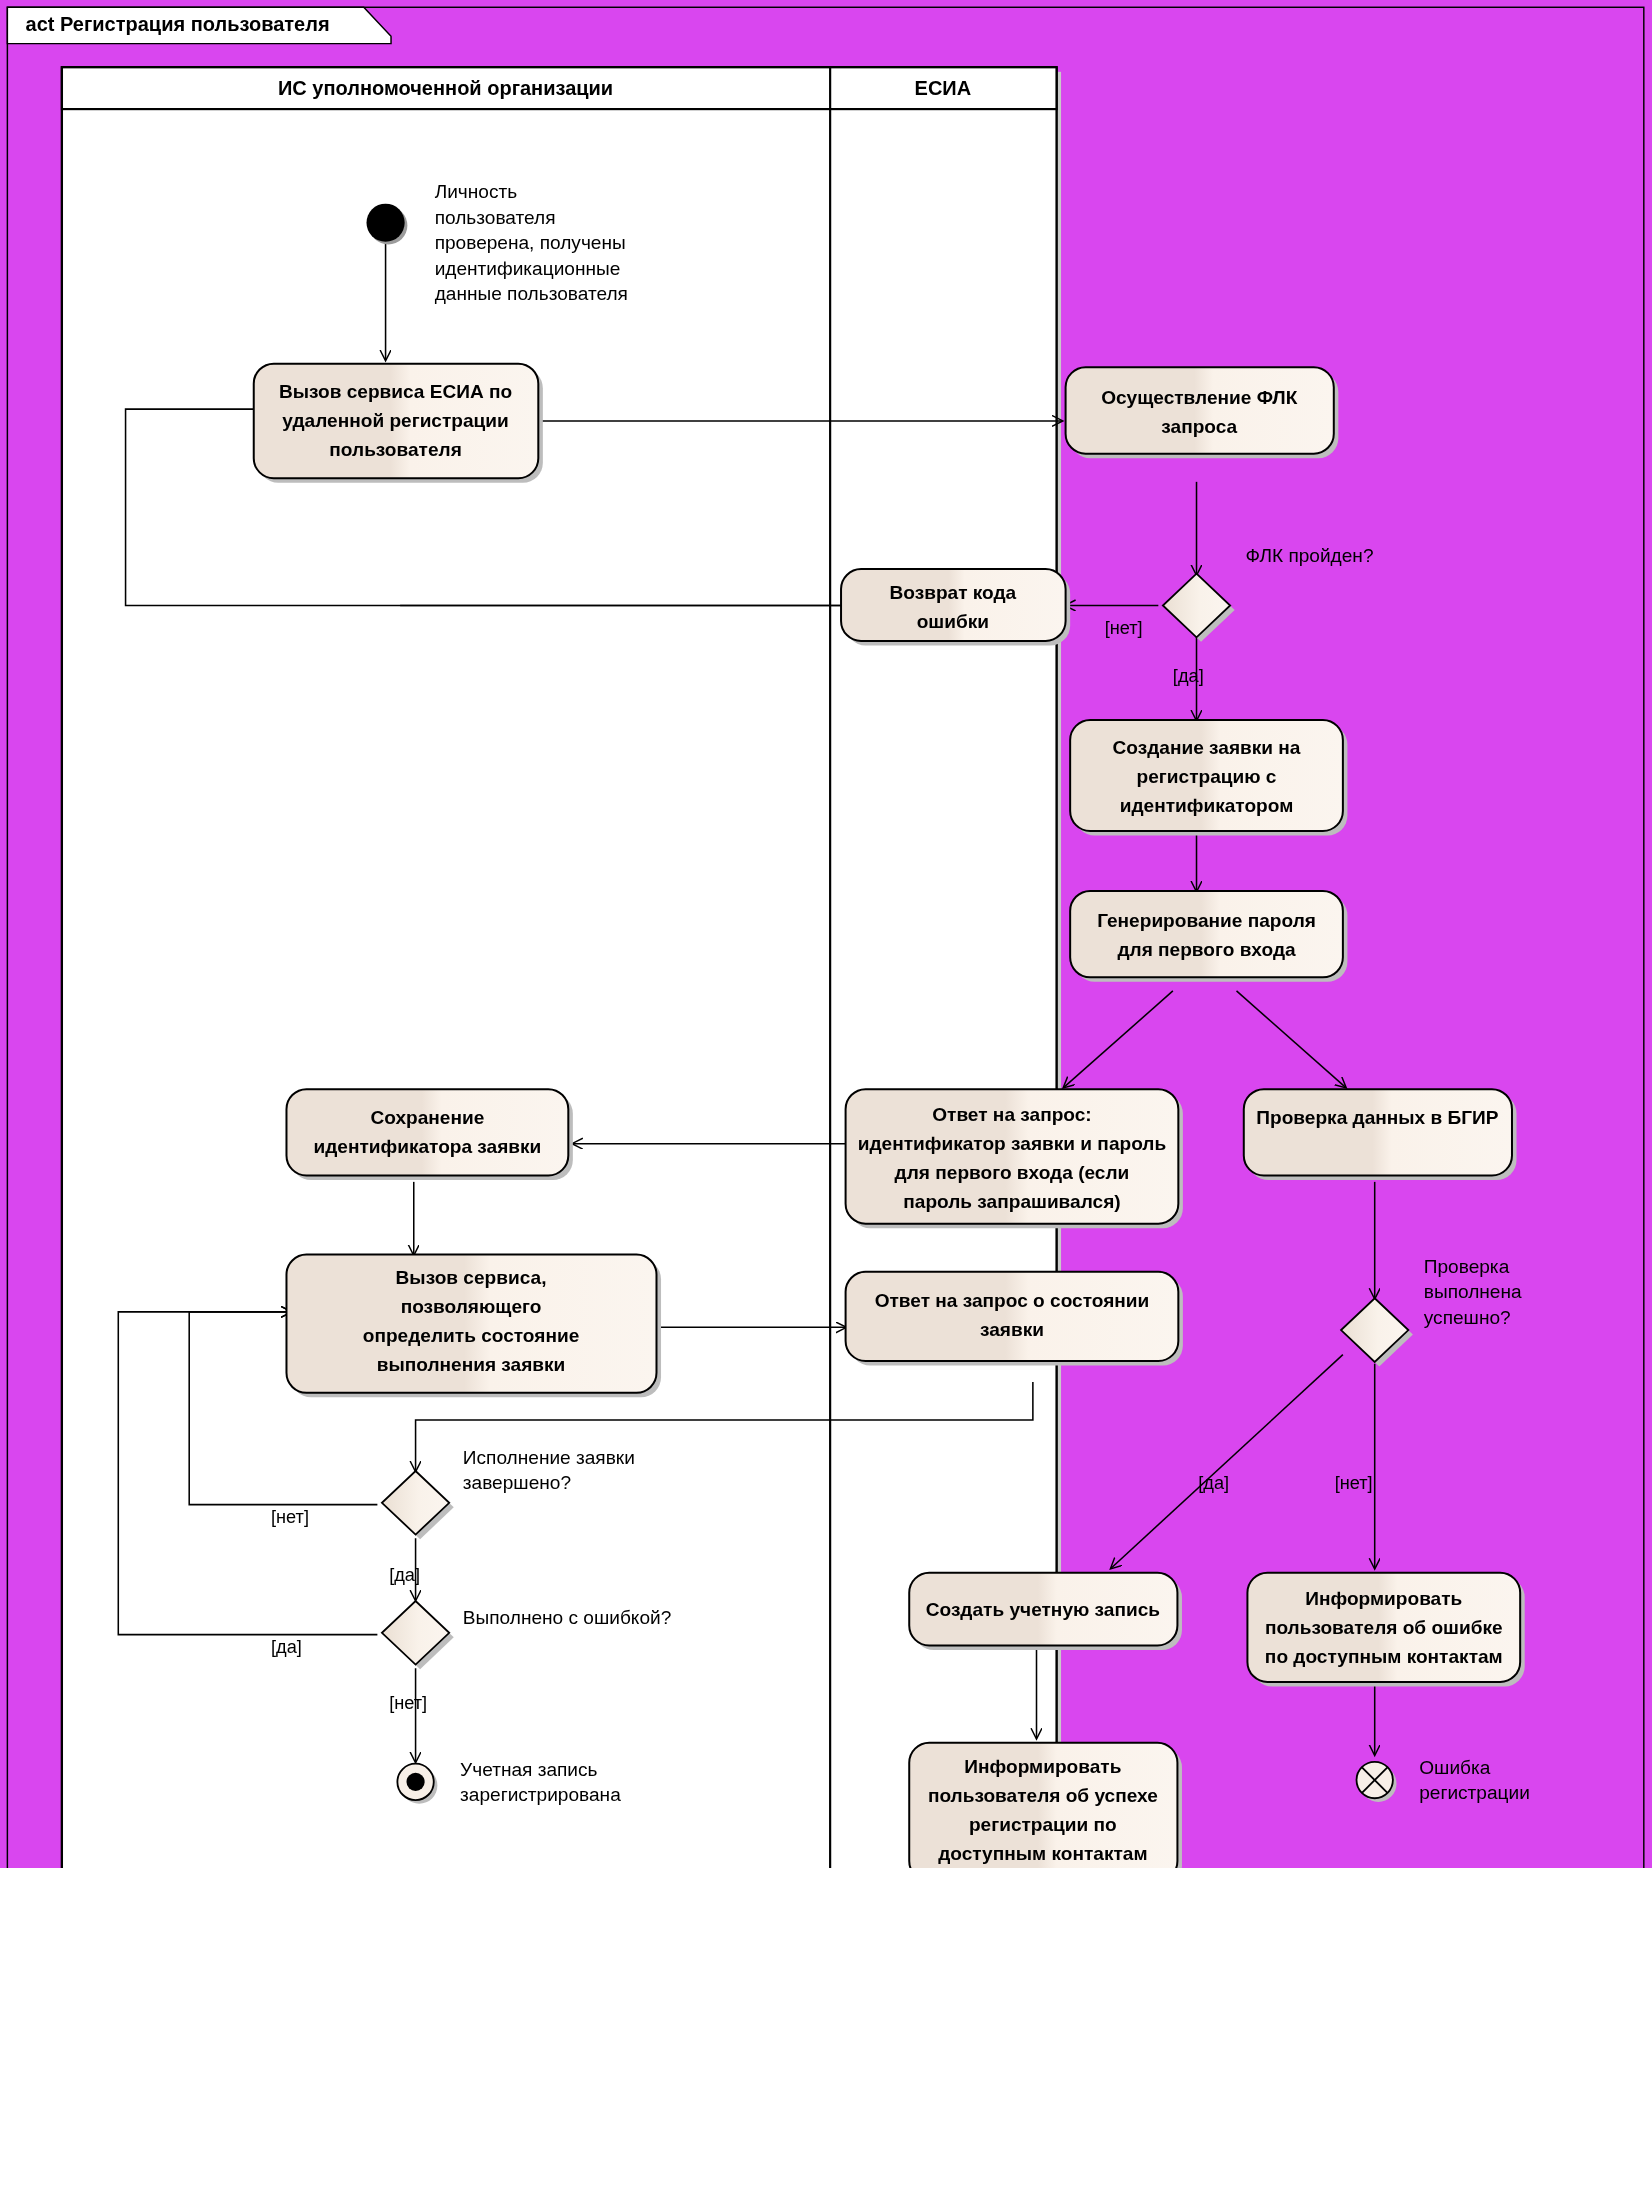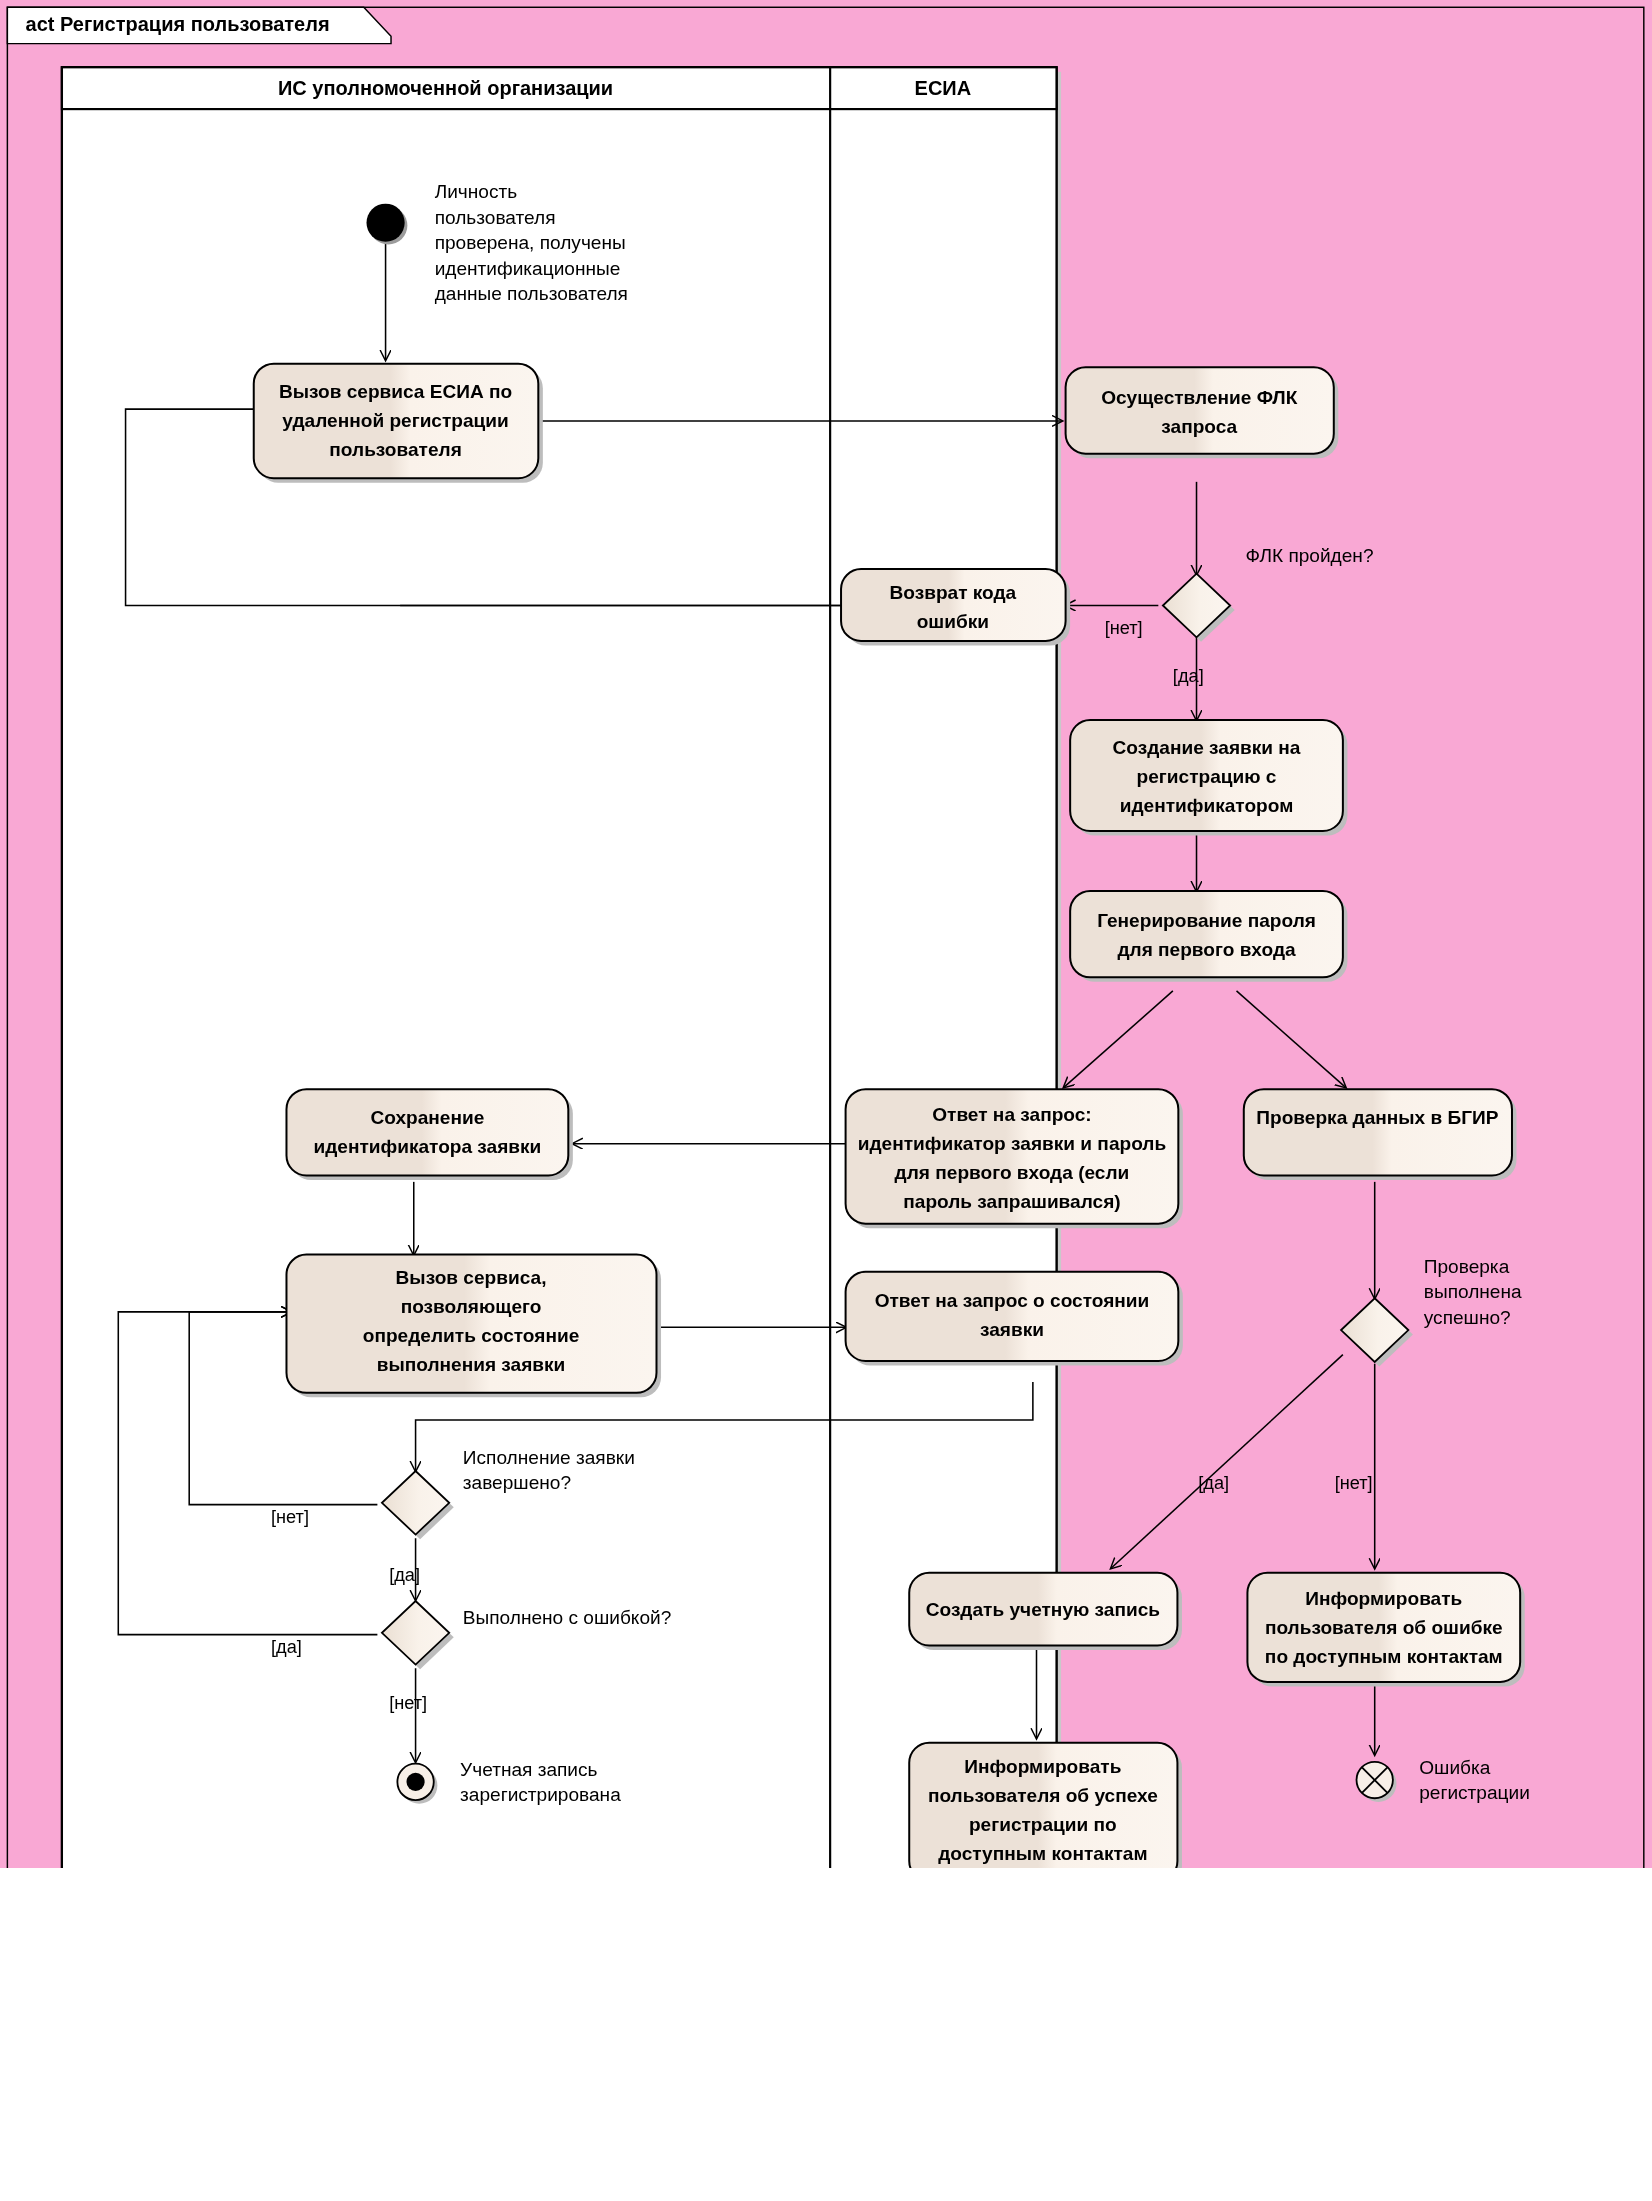--- a/index.html
+++ b/index.html
@@ -1,17 +1,17 @@
 <!DOCTYPE html>
 <html style="font-size:14.5px"><head>
 <meta charset="utf-8">
 <style>
   html,body{margin:0;padding:0;background:#ffffff;}
   body{font-family:"Liberation Sans", sans-serif;}
-  #stage{position:relative;width:1653px;height:1868px;background:#f9a8d4;overflow:hidden;}
+  #stage{position:relative;width:1653px;height:1868px;background:#d946ef;overflow:hidden;}
   svg{display:block;}
   .nodeLabel{font-family:"Liberation Sans", sans-serif;font-size:21px;fill:#000;font-weight:bold;}
   .noteLabel{font-family:"Liberation Sans", sans-serif;font-size:21px;fill:#000;font-weight:normal;}
   .guardLabel{font-family:"Liberation Sans", sans-serif;font-size:20px;fill:#000;font-weight:normal;}
   .laneLabel{font-family:"Liberation Sans", sans-serif;font-size:22px;fill:#000;font-weight:bold;}
   .frameLabel{font-family:"Liberation Sans", sans-serif;font-size:22px;fill:#000;font-weight:bold;}
 </style>
 </head>
 <body>
 

